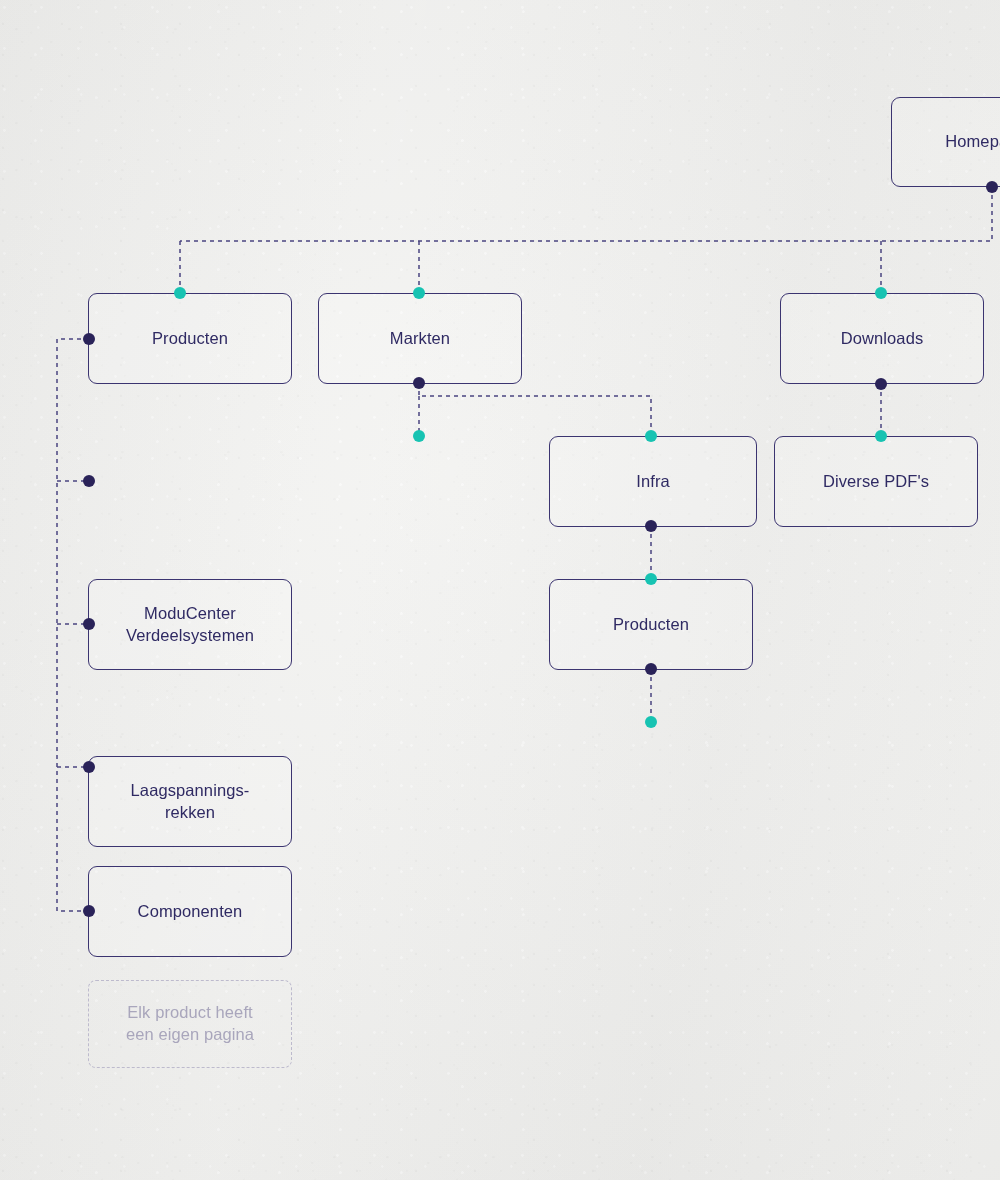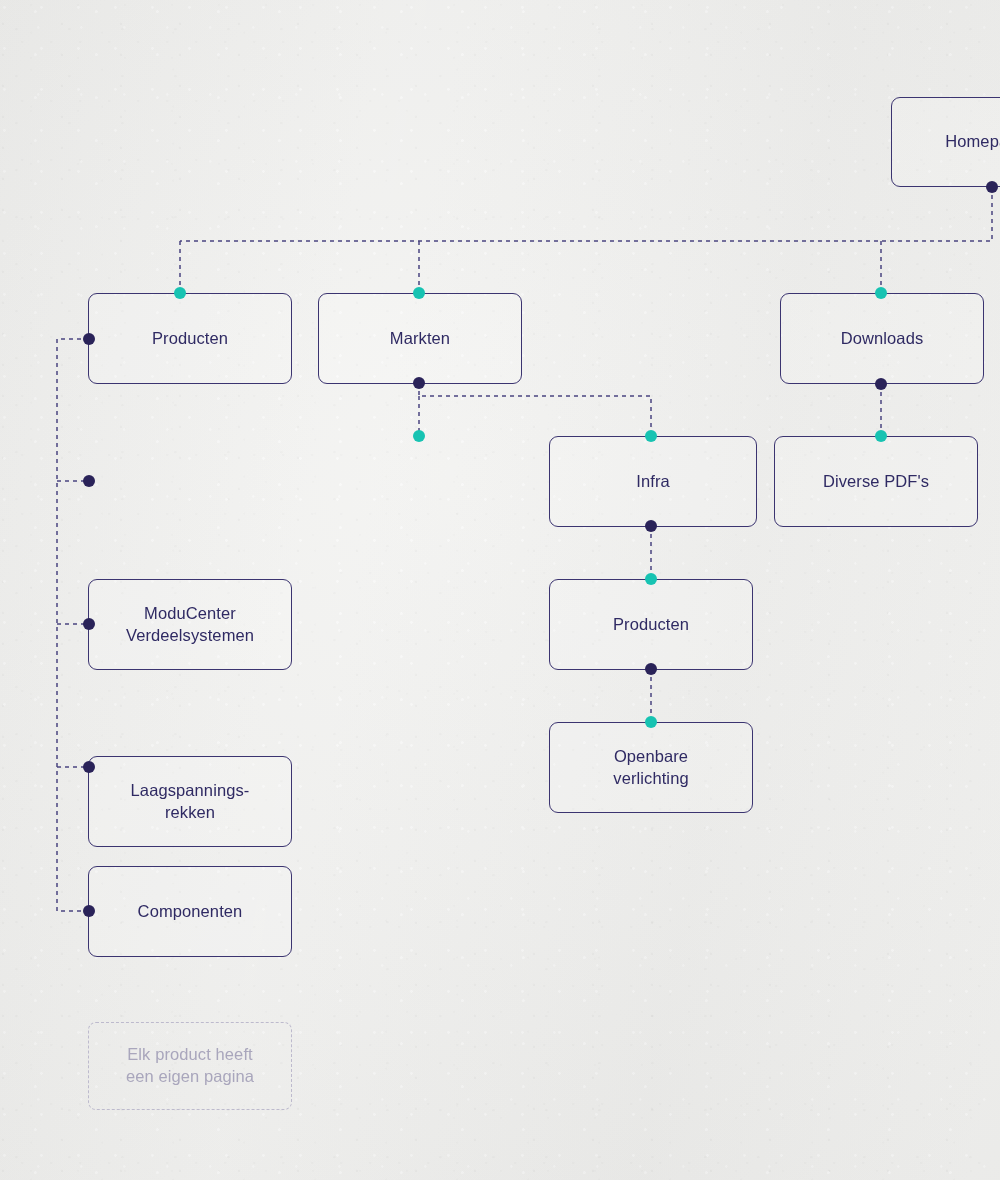--- a/index.html
+++ b/index.html
@@ -142,26 +142,24 @@
   <div class="node" style="left:774px; top:436px; width:204px; height:91px;">Diverse PDF's</div>
 
   <div class="node" style="left:88px; top:579px; width:204px; height:91px;">ModuCenter
 Verdeelsystemen</div>
 
   <div class="node" style="left:549px; top:579px; width:204px; height:91px;">Producten</div>
 
   <div class="node" style="left:88px; top:722px; width:204px; height:91px;margin-top:34px;">Laagspannings-
 rekken</div>
 
-  <div class="node" style="left:549px; top:722px; width:204px; height:91px;">Openbare
-verlichting</div>
 
   <div class="node" style="left:88px; top:866px; width:204px; height:91px;">Componenten</div>
 
-  <div class="node placeholder" style="left:88px; top:1022px; width:204px; height:88px;">Elk product heeft
+  <div class="node placeholder" style="left:88px; top:980px; width:204px; height:88px;">Elk product heeft
 een eigen pagina</div>
 
   <div class="dot navy" style="left:986px; top:181px; width:12px; height:12px;"></div>
 
   <div class="dot teal" style="left:174px; top:287px; width:12px; height:12px;"></div>
   <div class="dot teal" style="left:413px; top:287px; width:12px; height:12px;"></div>
   <div class="dot teal" style="left:875px; top:287px; width:12px; height:12px;"></div>
 
   <div class="dot navy" style="left:83px; top:333px; width:12px; height:12px;"></div>
   <div class="dot navy" style="left:413px; top:377px; width:12px; height:12px;"></div>

